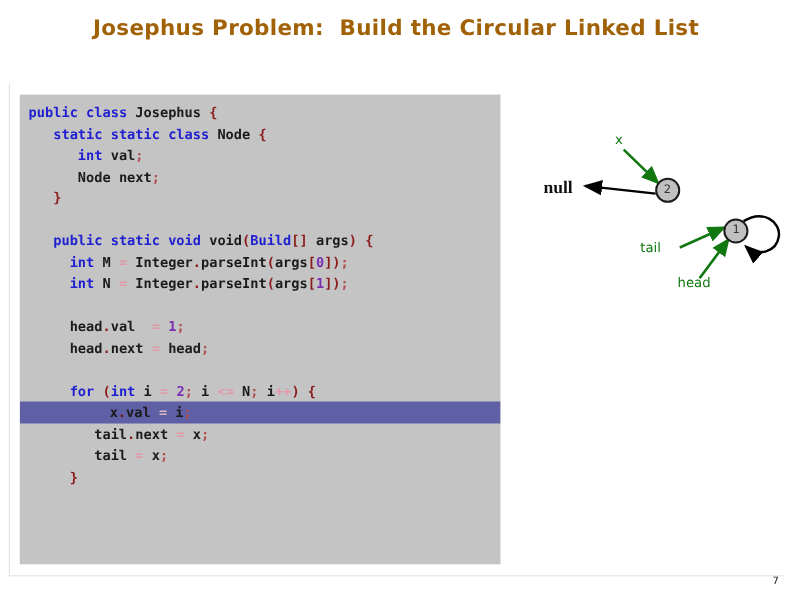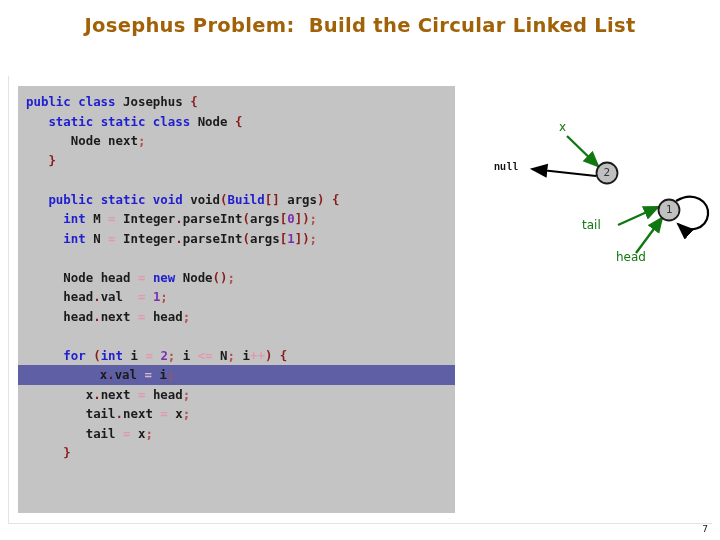--- a/index.html
+++ b/index.html
@@ -106,22 +106,22 @@
   #diagram svg { display: block; }
 
   .dlabel {
     position: absolute;
     font-family: "DejaVu Sans", sans-serif;
     font-size: 12px;
     white-space: pre;
   }
   .dlabel.green { color: #117711; }
   .dlabel.mono {
-    font-family: Liberation Mono, monospace;
-    font-size: 10px;
+    font-family: Liberation Serif, serif;
+    font-size: 16px;
     font-weight: bold;
     color: #111111;
   }
 
   .node-num {
     position: absolute;
     font-family: "DejaVu Sans", sans-serif;
     font-size: 10.5px;
     color: #333333;
     white-space: pre;
@@ -143,34 +143,33 @@
 <div id="slide">
 
   <div id="title">Josephus Problem:  Build the Circular Linked List</div>
 
   <div id="frame-left"></div>
   <div id="frame-bottom"></div>
 
   <div id="code-block">
       <div class="code-line"><span class="k">public</span>&nbsp;<span class="k">class</span>&nbsp;<span class="id">Josephus</span>&nbsp;<span class="pn">{</span></div>
       <div class="code-line">&nbsp;&nbsp;&nbsp;<span class="k">static</span>&nbsp;<span class="k">static</span>&nbsp;<span class="k">class</span>&nbsp;<span class="id">Node</span>&nbsp;<span class="pn">{</span></div>
+      <div class="code-line">&nbsp;&nbsp;&nbsp;&nbsp;&nbsp;&nbsp;<span class="k">int</span>&nbsp;<span class="id">val</span><span class="sem">;</span></div>
       <div class="code-line">&nbsp;&nbsp;&nbsp;&nbsp;&nbsp;&nbsp;<span class="id">Node</span>&nbsp;<span class="id">next</span><span class="sem">;</span></div>
       <div class="code-line">&nbsp;&nbsp;&nbsp;<span class="pn">}</span></div>
       <div class="code-line">&nbsp;</div>
       <div class="code-line">&nbsp;&nbsp;&nbsp;<span class="k">public</span>&nbsp;<span class="k">static</span>&nbsp;<span class="k">void</span>&nbsp;<span class="id">void</span><span class="pn">(</span><span class="k">Build</span><span class="pn">[</span><span class="pn">]</span>&nbsp;<span class="id">args</span><span class="pn">)</span>&nbsp;<span class="pn">{</span></div>
       <div class="code-line">&nbsp;&nbsp;&nbsp;&nbsp;&nbsp;<span class="k">int</span>&nbsp;<span class="id">M</span>&nbsp;<span class="op">=</span>&nbsp;<span class="id">Integer</span><span class="pn">.</span><span class="id">parseInt</span><span class="pn">(</span><span class="id">args</span><span class="pn">[</span><span class="num">0</span><span class="pn">]</span><span class="pn">)</span><span class="sem">;</span></div>
       <div class="code-line">&nbsp;&nbsp;&nbsp;&nbsp;&nbsp;<span class="k">int</span>&nbsp;<span class="id">N</span>&nbsp;<span class="op">=</span>&nbsp;<span class="id">Integer</span><span class="pn">.</span><span class="id">parseInt</span><span class="pn">(</span><span class="id">args</span><span class="pn">[</span><span class="num">1</span><span class="pn">]</span><span class="pn">)</span><span class="sem">;</span></div>
       <div class="code-line">&nbsp;</div>
-      <div class="code-line">&nbsp;&nbsp;&nbsp;&nbsp;&nbsp;<span class="id">Node</span>&nbsp;<span class="id">head</span>&nbsp;<span class="op">=</span>&nbsp;<span class="k">new</span>&nbsp;<span class="id">Node</span><span class="pn">(</span><span class="pn">)</span><span class="sem">;</span></div>
       <div class="code-line">&nbsp;&nbsp;&nbsp;&nbsp;&nbsp;<span class="id">head</span><span class="pn">.</span><span class="id">val</span>&nbsp;&nbsp;<span class="op">=</span>&nbsp;<span class="num">1</span><span class="sem">;</span></div>
       <div class="code-line">&nbsp;&nbsp;&nbsp;&nbsp;&nbsp;<span class="id">head</span><span class="pn">.</span><span class="id">next</span>&nbsp;<span class="op">=</span>&nbsp;<span class="id">head</span><span class="sem">;</span></div>
       <div class="code-line">&nbsp;</div>
       <div class="code-line">&nbsp;&nbsp;&nbsp;&nbsp;&nbsp;<span class="k">for</span>&nbsp;<span class="pn">(</span><span class="k">int</span>&nbsp;<span class="id">i</span>&nbsp;<span class="op">=</span>&nbsp;<span class="num">2</span><span class="sem">;</span>&nbsp;<span class="id">i</span>&nbsp;<span class="op">&lt;=</span>&nbsp;<span class="id">N</span><span class="sem">;</span>&nbsp;<span class="id">i</span><span class="op">++</span><span class="pn">)</span>&nbsp;<span class="pn">{</span></div>
       <div class="code-line hl">&nbsp;&nbsp;&nbsp;&nbsp;&nbsp;&nbsp;&nbsp;&nbsp;<span class="id">x</span><span class="pn">.</span><span class="id">val</span>&nbsp;<span class="op">=</span>&nbsp;<span class="id">i</span><span class="sem">;</span></div>
-      <div class="code-line">&nbsp;&nbsp;&nbsp;&nbsp;&nbsp;&nbsp;&nbsp;&nbsp;<span class="id">x</span><span class="pn">.</span><span class="id">next</span>&nbsp;<span class="op">=</span>&nbsp;<span class="id">head</span><span class="sem">;</span></div>
       <div class="code-line">&nbsp;&nbsp;&nbsp;&nbsp;&nbsp;&nbsp;&nbsp;&nbsp;<span class="id">tail</span><span class="pn">.</span><span class="id">next</span>&nbsp;<span class="op">=</span>&nbsp;<span class="id">x</span><span class="sem">;</span></div>
       <div class="code-line">&nbsp;&nbsp;&nbsp;&nbsp;&nbsp;&nbsp;&nbsp;&nbsp;<span class="id">tail</span>&nbsp;<span class="op">=</span>&nbsp;<span class="id">x</span><span class="sem">;</span></div>
       <div class="code-line">&nbsp;&nbsp;&nbsp;&nbsp;&nbsp;<span class="pn">}</span></div>
     </div>
 
   <div id="diagram">
     <svg width="250" height="190" viewBox="0 0 250 190" xmlns="http://www.w3.org/2000/svg">
       <defs>
         <marker id="arrG" markerWidth="7" markerHeight="7" refX="6" refY="3" orient="auto">
           <path d="M0,0 L7,3 L0,6 z" fill="#117711"></path>

